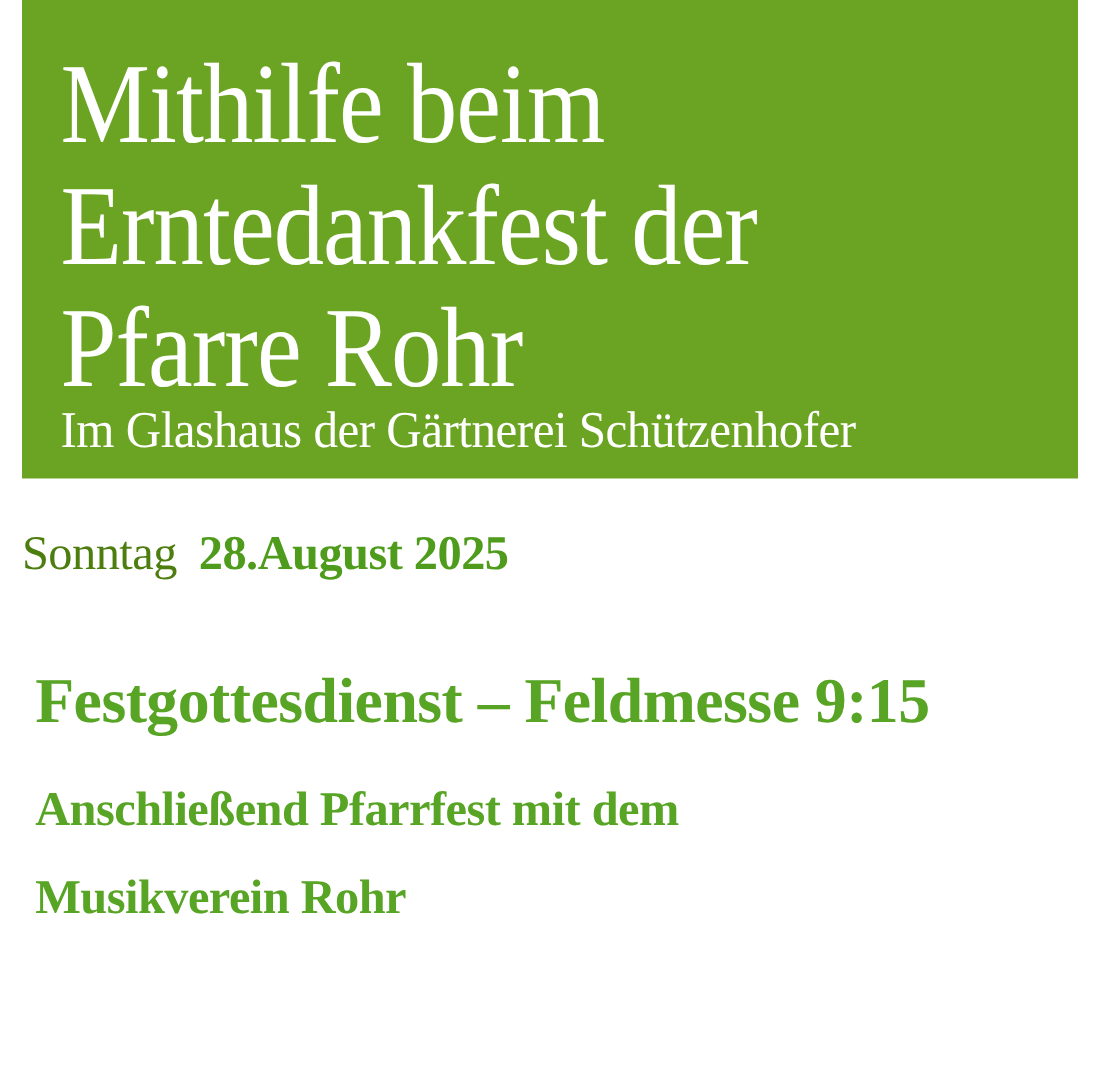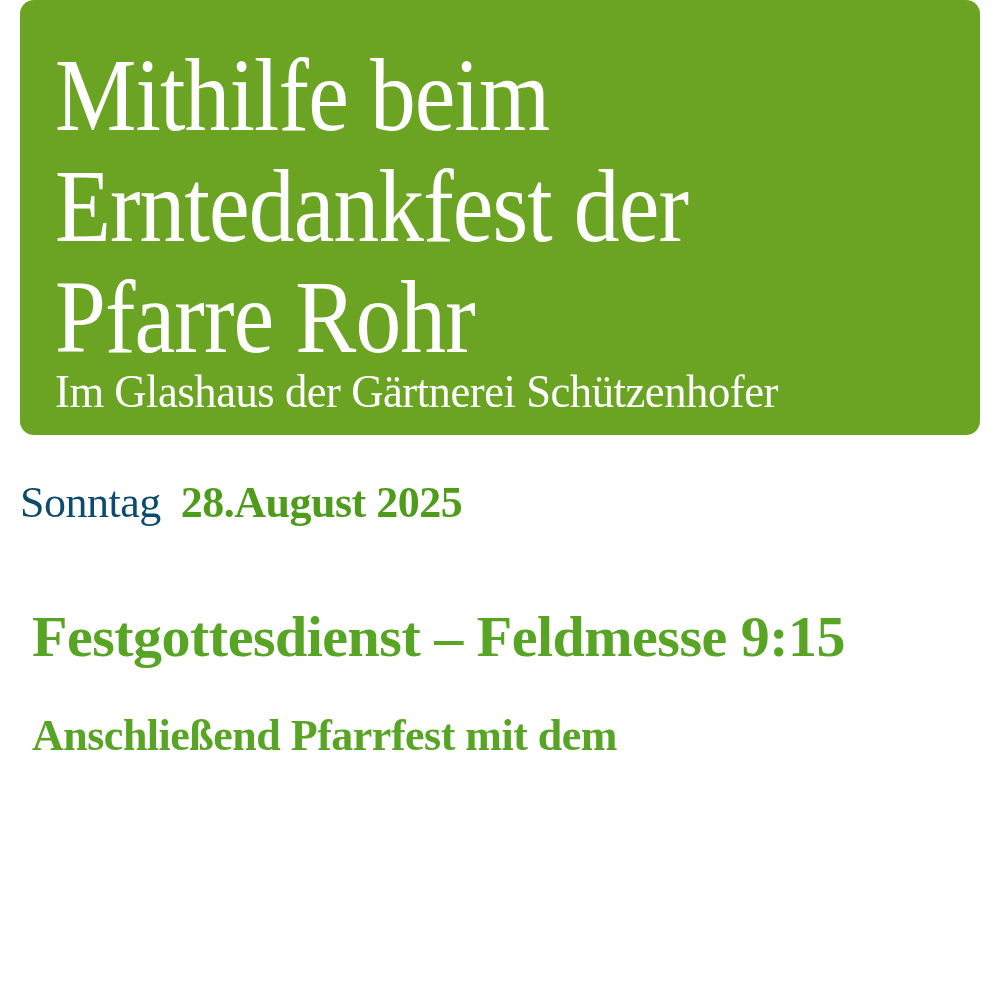--- a/index.html
+++ b/index.html
@@ -17,21 +17,20 @@
     font-family: "Liberation Serif", "DejaVu Serif", serif;
   }
 
   
   .banner {
     position: absolute;
     left: 20px;
     top: 0;
     width: 960px;
     height: 435px;
-    border-radius: 14px;
   }
   .banner-title {
     position: absolute;
     left: 35px;
     top: 39px;
     font-size: 104px;
     line-height: 111px;
     font-weight: 400;
     letter-spacing: -1px;
     transform: scaleX(0.88);
@@ -100,22 +99,23 @@
   <header class="banner" style="background-color: rgb(107, 164, 34);">
     <div class="banner-title" style="color: rgb(255, 255, 255);">
       <div>Mithilfe beim</div>
       <div>Erntedankfest der</div>
       <div>Pfarre Rohr</div>
     </div>
     <div class="banner-subtitle" style="color: rgb(255, 255, 255);">Im Glashaus der Gärtnerei Schützenhofer</div>
   </header>
 
   <div class="date-line">
-    <span class="day" style="color: #0c4a6e;">Sonntag</span><span class="date" style="color: rgb(79, 156, 28);">28.August 2025</span>
+    <span class="day" style="color: #4d7c0f;">Sonntag</span><span class="date" style="color: rgb(79, 156, 28);">28.August 2025</span>
   </div>
 
   <h1 class="heading heading-service" style="color: rgb(88, 164, 36);">Festgottesdienst – Feldmesse 9:15</h1>
 
   <h2 class="heading heading-after" style="color: rgb(88, 164, 36);">
     <div>Anschließend Pfarrfest mit dem</div>
+    <div>Musikverein Rohr</div>
   </h2>
 
 </div>
 
 </body></html>

